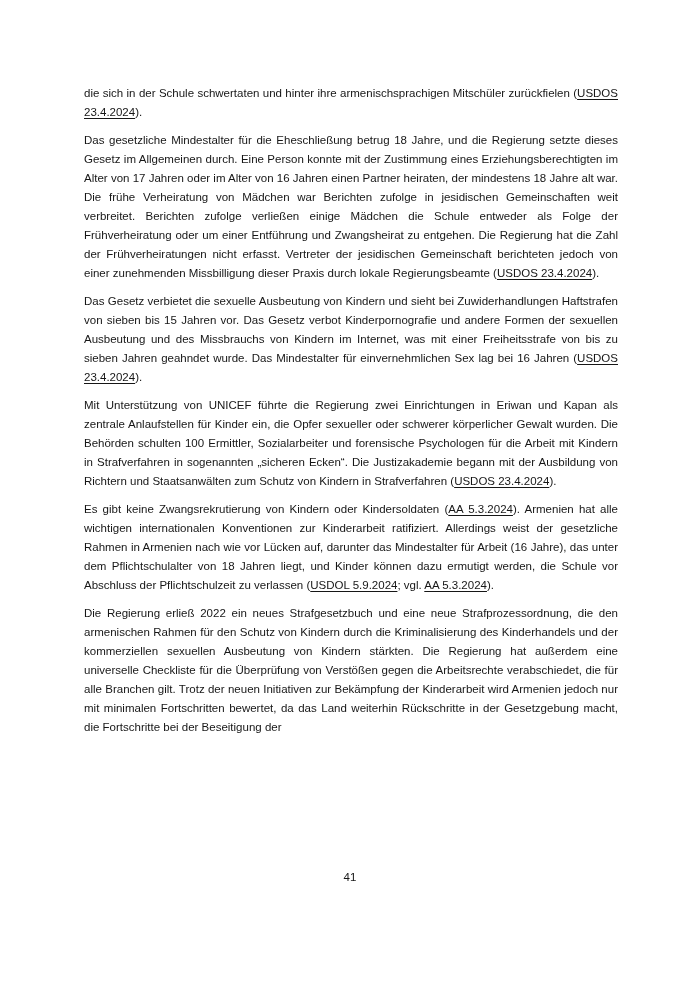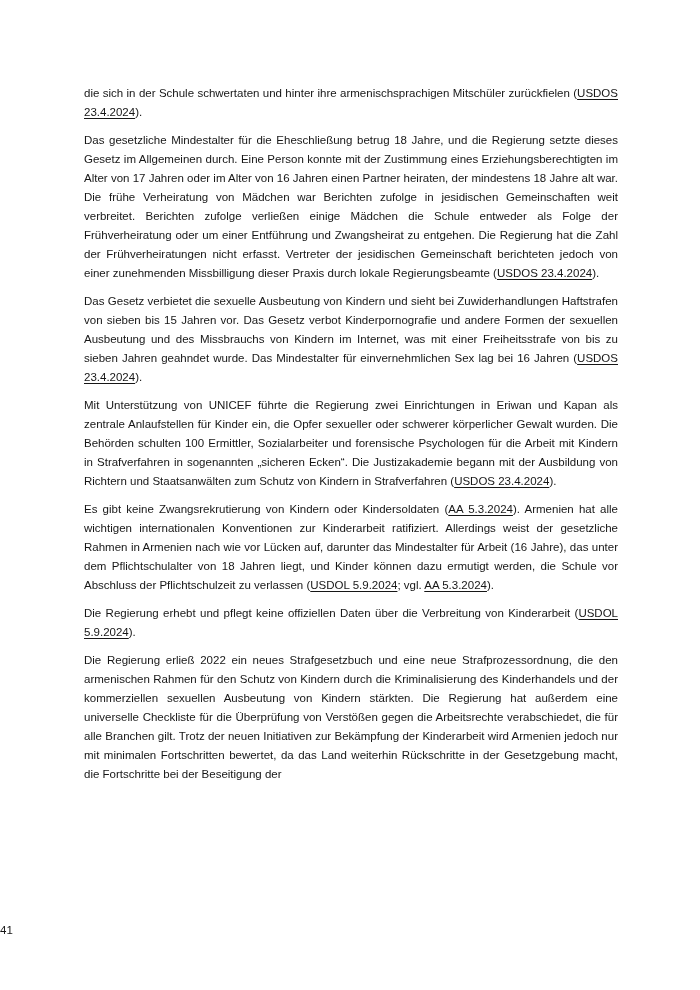--- a/index.html
+++ b/index.html
@@ -37,36 +37,35 @@
   }
   .doc-link {
     color: #161616;
     text-decoration: underline;
     text-decoration-thickness: 0.9px;
     text-underline-offset: 2px;
     cursor: pointer;
   }
   .footer {
     position: absolute;
-    top: 923px;
+    top: 870px;
     left: 0;
     width: 100%;
-    text-align: left;
+    text-align: center;
     font-size: 11.5px;
     line-height: 14px;
     color: #161616;
   }
 </style>
 </head>
 <body>
 
 <div class="page">
   <div class="content">
       <p><span>die sich in der Schule schwertaten und hinter ihre armenischsprachigen Mitschüler zurückfielen (</span><span class="doc-link">USDOS 23.4.2024</span><span>).</span></p>
       <p><span>Das gesetzliche Mindestalter für die Eheschließung betrug 18 Jahre, und die Regierung setzte dieses Gesetz im Allgemeinen durch. Eine Person konnte mit der Zustimmung eines Erzie­hungsberechtigten im Alter von 17 Jahren oder im Alter von 16 Jahren einen Partner heiraten, der mindestens 18 Jahre alt war. Die frühe Verheiratung von Mädchen war Berichten zufolge in jesidischen Gemeinschaften weit verbreitet. Berichten zufolge verließen einige Mädchen die Schule entweder als Folge der Frühverheiratung oder um einer Entführung und Zwangsheirat zu entgehen. Die Regierung hat die Zahl der Frühverheiratungen nicht erfasst. Vertreter der je­sidischen Gemeinschaft berichteten jedoch von einer zunehmenden Missbilligung dieser Praxis durch lokale Regierungsbeamte (</span><span class="doc-link">USDOS 23.4.2024</span><span>).</span></p>
       <p><span>Das Gesetz verbietet die sexuelle Ausbeutung von Kindern und sieht bei Zuwiderhandlungen Haftstrafen von sieben bis 15 Jahren vor. Das Gesetz verbot Kinderpornografie und andere Formen der sexuellen Ausbeutung und des Missbrauchs von Kindern im Internet, was mit einer Freiheitsstrafe von bis zu sieben Jahren geahndet wurde. Das Mindestalter für einvernehmlichen Sex lag bei 16 Jahren (</span><span class="doc-link">USDOS 23.4.2024</span><span>).</span></p>
       <p><span>Mit Unterstützung von UNICEF führte die Regierung zwei Einrichtungen in Eriwan und Kapan als zentrale Anlaufstellen für Kinder ein, die Opfer sexueller oder schwerer körperlicher Gewalt wurden. Die Behörden schulten 100 Ermittler, Sozialarbeiter und forensische Psychologen für die Arbeit mit Kindern in Strafverfahren in sogenannten „sicheren Ecken“. Die Justizakade­mie begann mit der Ausbildung von Richtern und Staatsanwälten zum Schutz von Kindern in Strafverfahren (</span><span class="doc-link">USDOS 23.4.2024</span><span>).</span></p>
       <p><span>Es gibt keine Zwangsrekrutierung von Kindern oder Kindersoldaten (</span><span class="doc-link">AA 5.3.2024</span><span>). Armenien hat alle wichtigen internationalen Konventionen zur Kinderarbeit ratifiziert. Allerdings weist der gesetzliche Rahmen in Armenien nach wie vor Lücken auf, darunter das Mindestalter für Arbeit (16 Jahre), das unter dem Pflichtschulalter von 18 Jahren liegt, und Kinder können dazu ermutigt werden, die Schule vor Abschluss der Pflichtschulzeit zu verlassen (</span><span class="doc-link">USDOL 5.9.2024</span><span>; vgl. </span><span class="doc-link">AA 5.3.2024</span><span>).</span></p>
-      <p><span>Die Regierung erhebt und pflegt keine offiziellen Daten über die Verbreitung von Kinderarbeit (</span><span class="doc-link">USDOL 5.9.2024</span><span>).</span></p>
       <p><span>Die Regierung erließ 2022 ein neues Strafgesetzbuch und eine neue Strafprozessordnung, die den armenischen Rahmen für den Schutz von Kindern durch die Kriminalisierung des Kinder­handels und der kommerziellen sexuellen Ausbeutung von Kindern stärkten. Die Regierung hat außerdem eine universelle Checkliste für die Überprüfung von Verstößen gegen die Arbeits­rechte verabschiedet, die für alle Branchen gilt. Trotz der neuen Initiativen zur Bekämpfung der Kinderarbeit wird Armenien jedoch nur mit minimalen Fortschritten bewertet, da das Land weiterhin Rückschritte in der Gesetzgebung macht, die Fortschritte bei der Beseitigung der</span></p>
     </div>
   <div class="footer">41</div>
 </div>
 
 </body></html>

